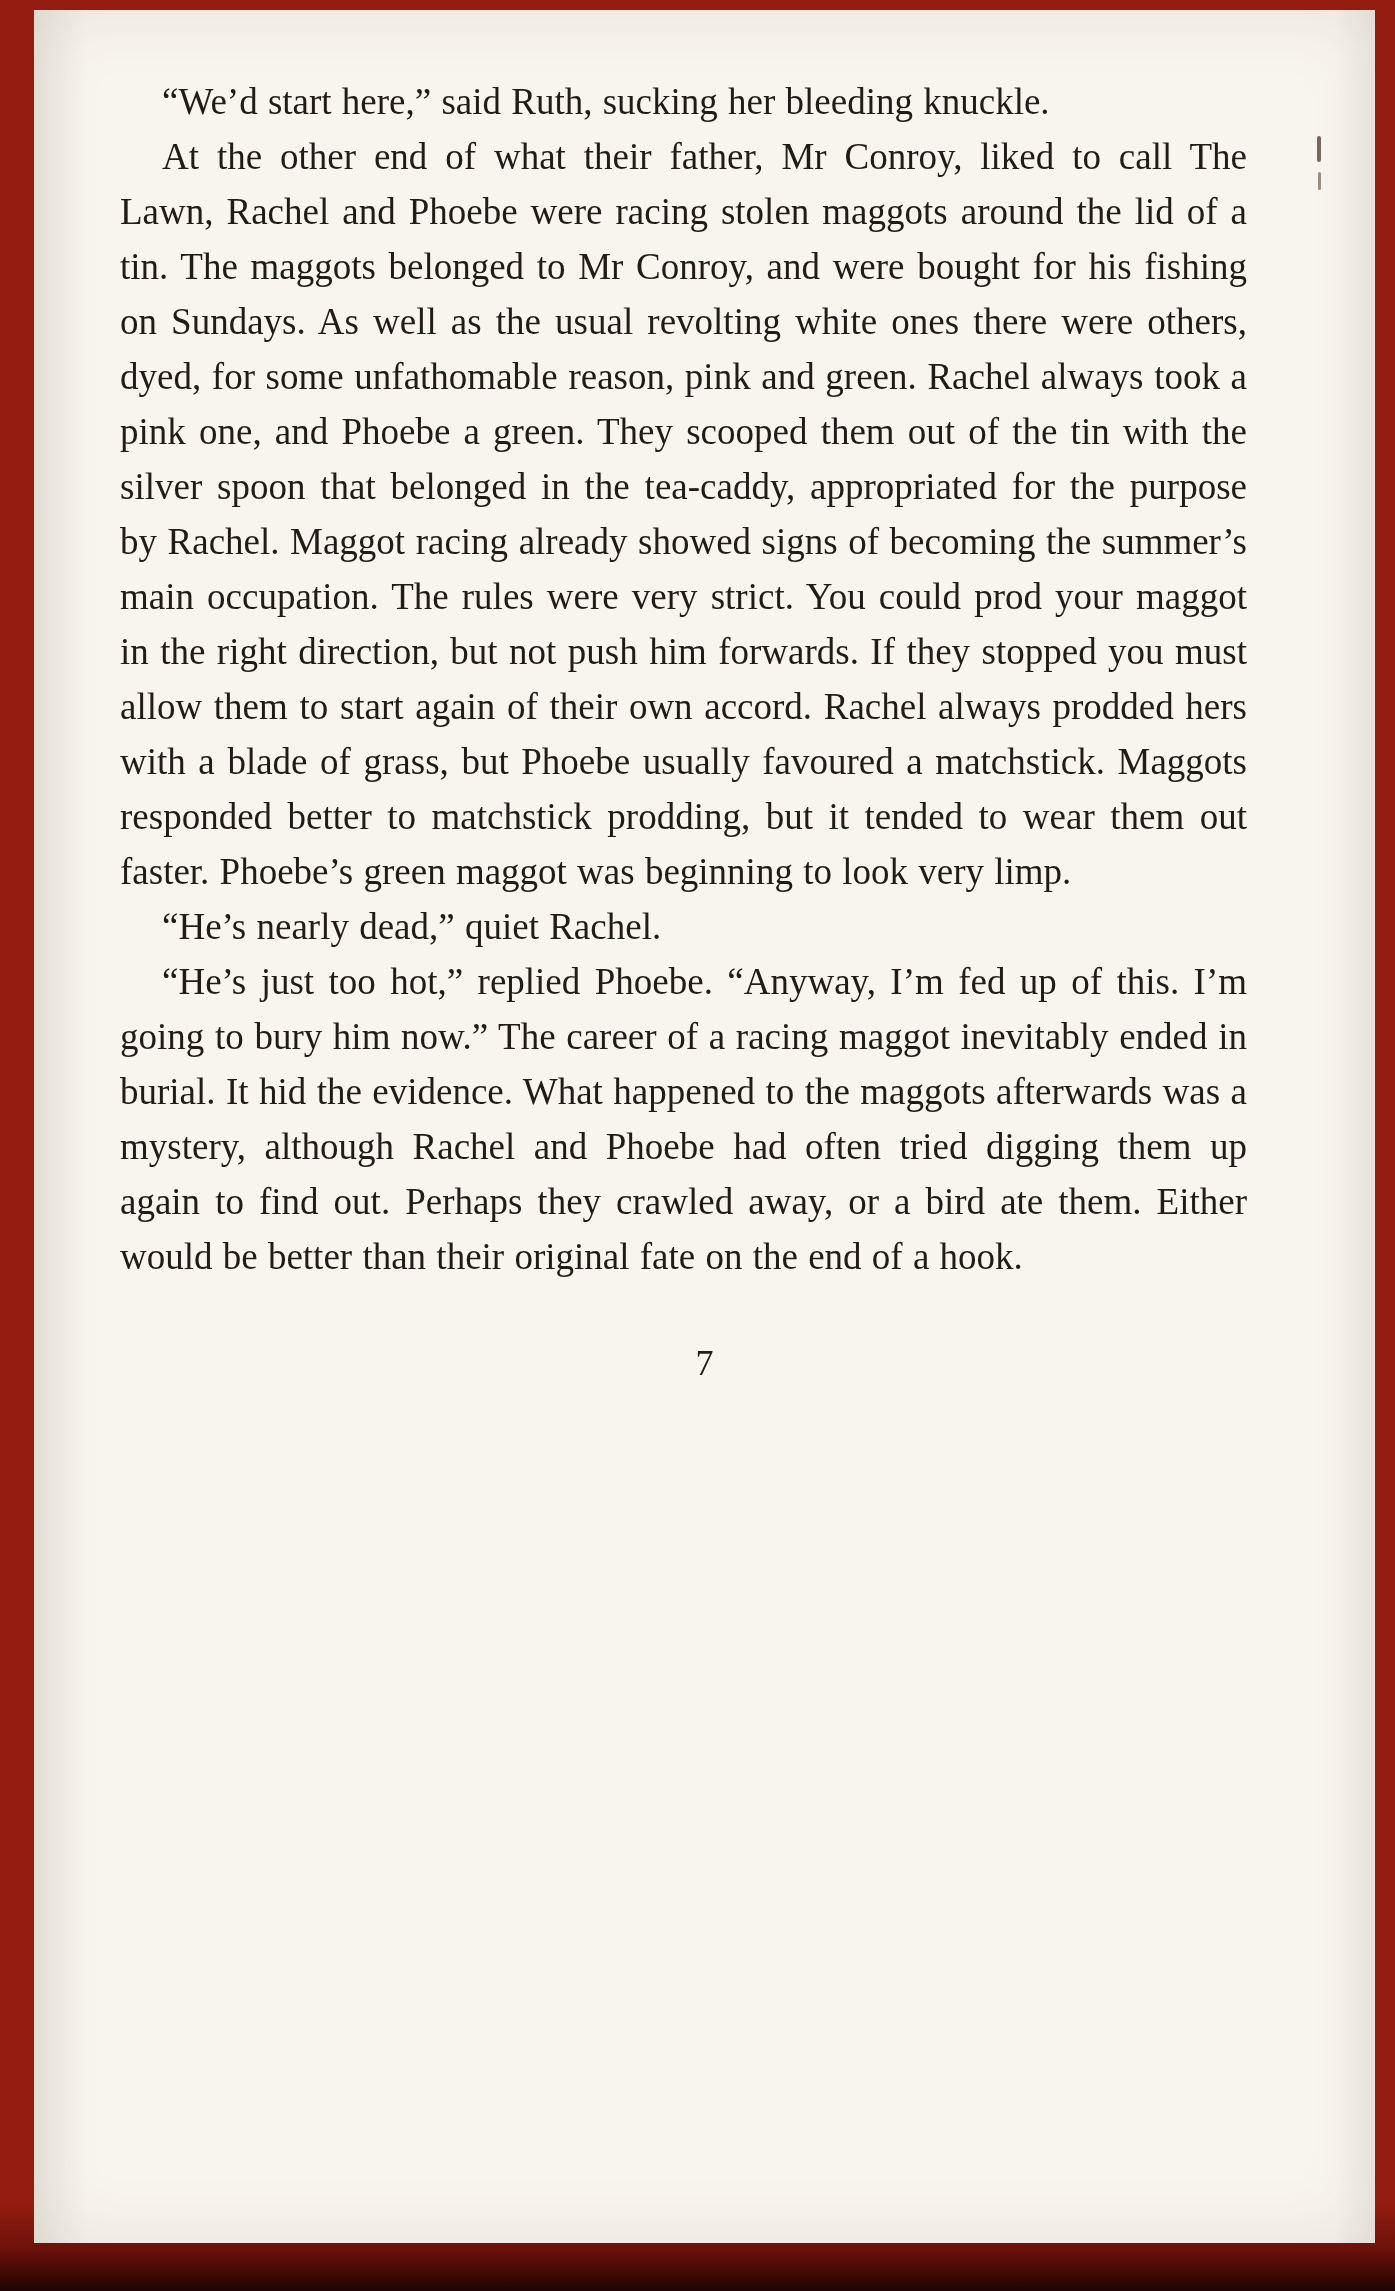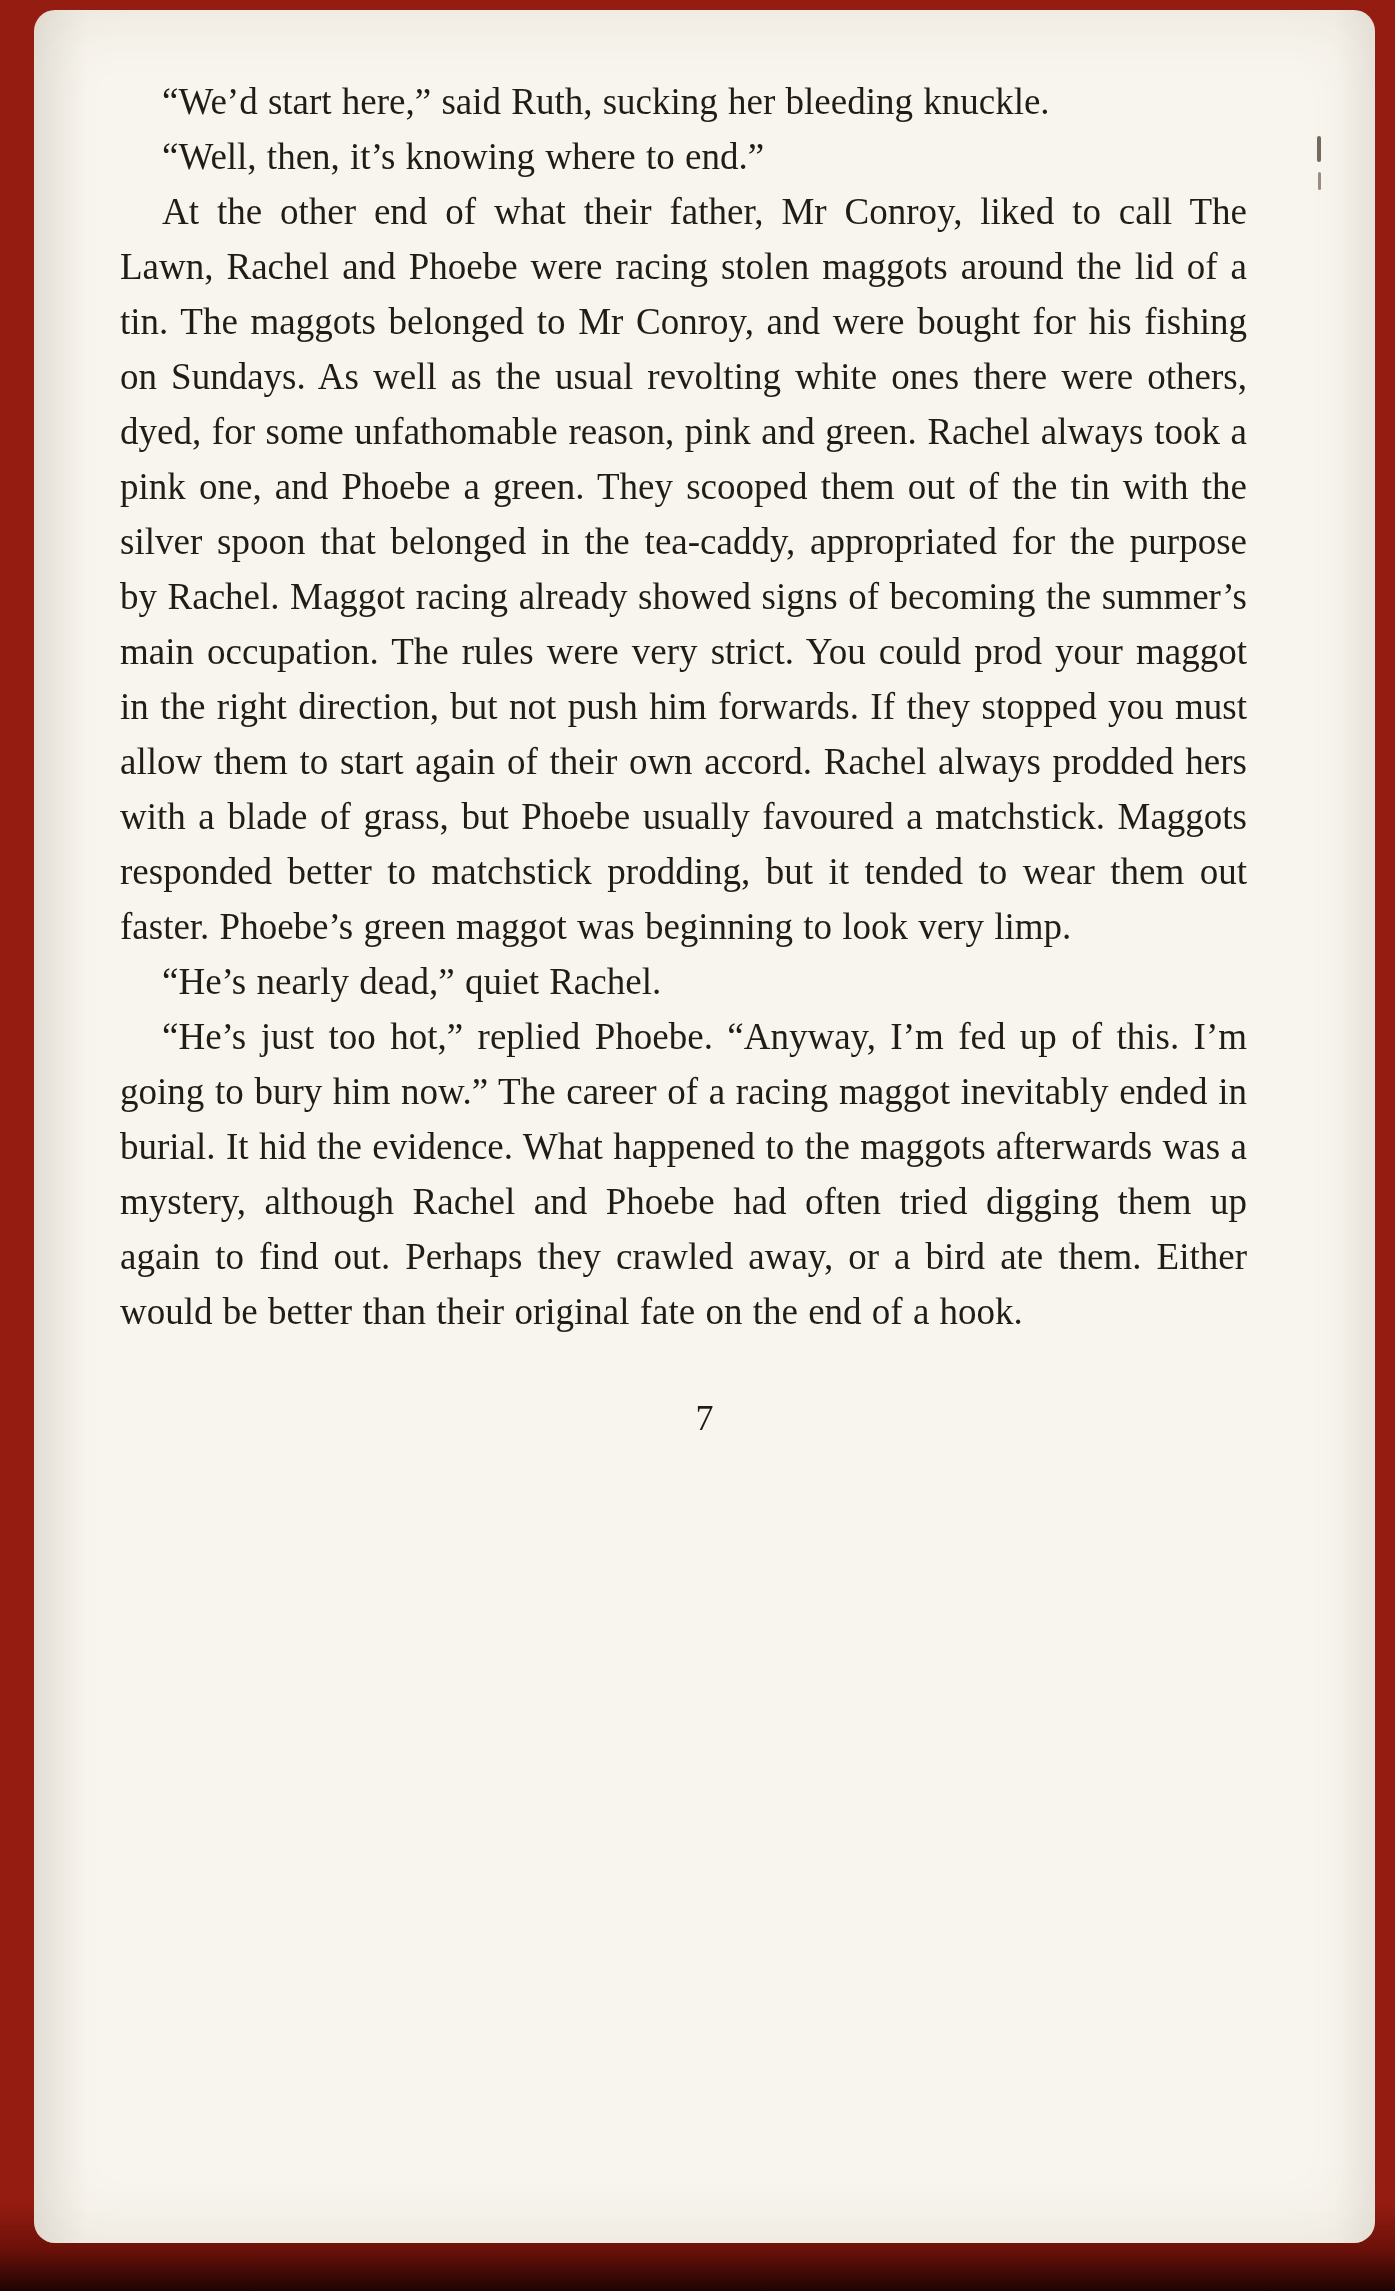--- a/index.html
+++ b/index.html
@@ -28,21 +28,20 @@
     position: absolute;
     top: 10px;
     left: 34px;
     right: 20px;
     bottom: 48px;
     background:
       linear-gradient(90deg, rgba(60,40,20,0.07) 0%, rgba(60,40,20,0.0) 4%),
       linear-gradient(270deg, rgba(60,40,20,0.05) 0%, rgba(60,40,20,0.0) 3%),
       var(--paper);
     box-shadow: inset 0 0 70px rgba(80,60,30,0.10);
-    border-radius: 21px;
   }
   .text-block {
     margin: 64px 128px 0 86px;
     color: var(--ink);
     font-size: 37px;
     line-height: 55px;
     text-align: justify;
     word-spacing: 1px;
   }
   .para {
@@ -65,21 +64,20 @@
   }
   .artifact.a1 { width: 4px; height: 26px; left: 1283px; top: 126px; opacity: .75; }
   .artifact.a2 { width: 3px; height: 18px; left: 1284px; top: 162px; opacity: .55; }
 </style>
 </head>
 <body>
 
 <div class="paper">
   <div class="text-block">
     <p class="para">“We’d start here,” said Ruth, sucking her bleeding knuckle.</p>
-    <p class="para">“Well, then, it’s knowing where to end.”</p>
     <p class="para">At the other end of what their father, Mr Conroy, liked to call The Lawn, Rachel and Phoebe were racing stolen maggots around the lid of a tin. The maggots belonged to Mr Conroy, and were bought for his fishing on Sundays. As well as the usual revolting white ones there were others, dyed, for some unfathomable reason, pink and green. Rachel always took a pink one, and Phoebe a green. They scooped them out of the tin with the silver spoon that belonged in the tea-caddy, appropriated for the purpose by Rachel. Maggot racing already showed signs of becoming the summer’s main occupation. The rules were very strict. You could prod your maggot in the right direction, but not push him forwards. If they stopped you must allow them to start again of their own accord. Rachel always prodded hers with a blade of grass, but Phoebe usually favoured a matchstick. Maggots responded better to matchstick prodding, but it tended to wear them out faster. Phoebe’s green maggot was beginning to look very limp.</p>
     <p class="para">“He’s nearly dead,” quiet Rachel.</p>
     <p class="para">“He’s just too hot,” replied Phoebe. “Anyway, I’m fed up of this. I’m going to bury him now.” The career of a racing maggot inevitably ended in burial. It hid the evidence. What happened to the maggots afterwards was a mystery, although Rachel and Phoebe had often tried digging them up again to find out. Perhaps they crawled away, or a bird ate them. Either would be better than their original fate on the end of a hook.</p>
   </div>
   <div class="page-number">7</div>
   <div class="artifact a1"></div>
   <div class="artifact a2"></div>
 </div>
 
 </body></html>

